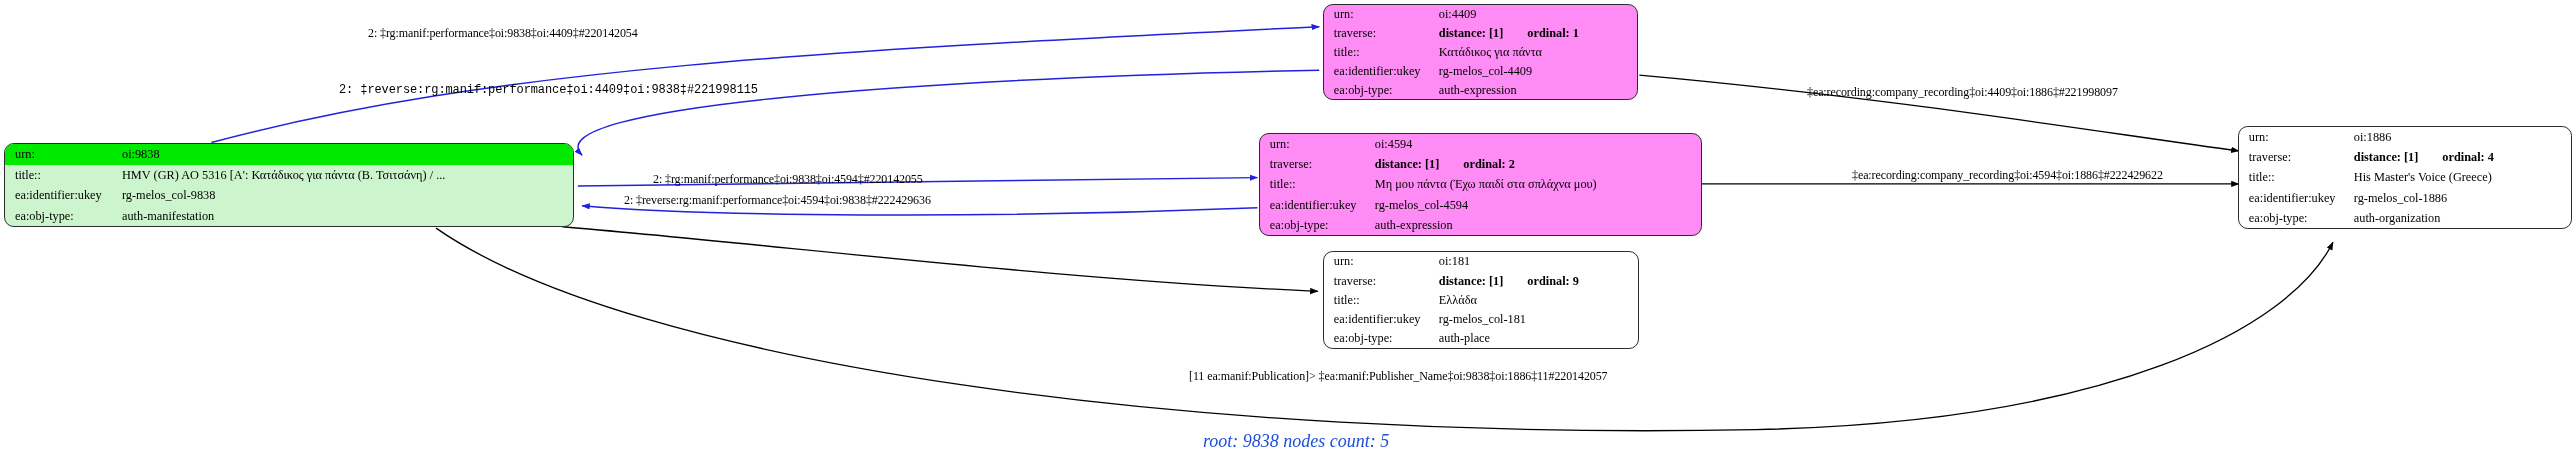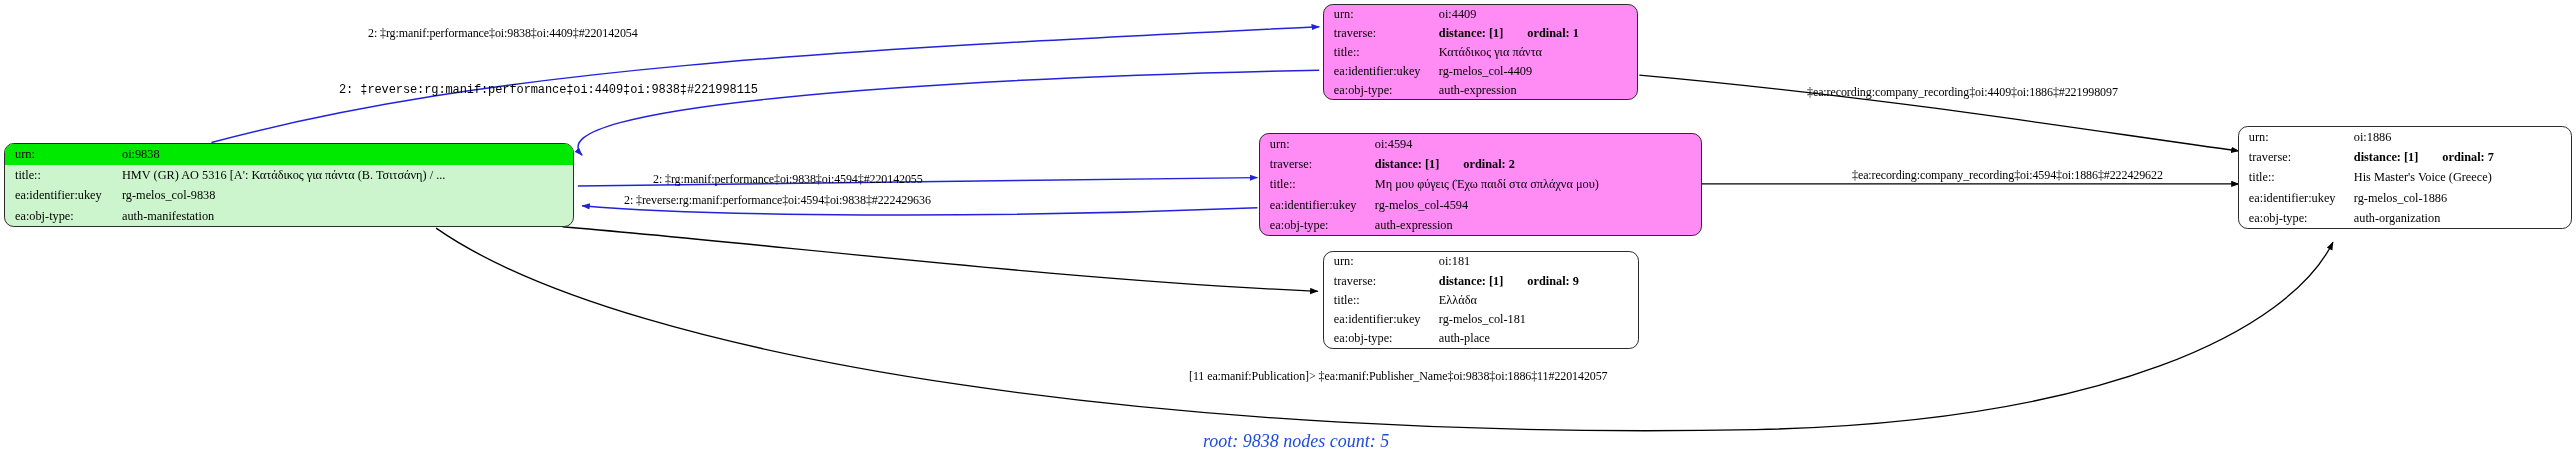--- a/index.html
+++ b/index.html
@@ -128,21 +128,21 @@
         <td class="k">traverse:</td>
         <td class="v">
           <span class="dual">
             <span>distance: [1]</span>
             <span>ordinal: 2</span>
           </span>
         </td>
       </tr>
       <tr>
         <td class="k">title::</td>
-        <td class="v">Μη μου φύγεις (Έχω παιδί στα σπλάχνα μου)</td>
+        <td class="v">Μη μου πάντα (Έχω παιδί στα σπλάχνα μου)</td>
       </tr>
       <tr>
         <td class="k">ea:identifier:ukey</td>
         <td class="v">rg-melos_col-4594</td>
       </tr>
       <tr>
         <td class="k">ea:obj-type:</td>
         <td class="v">auth-expression</td>
       </tr>
     </tbody>
@@ -186,21 +186,21 @@
       <tbody>
           <tr>
         <td class="k">urn:</td>
         <td class="v">oi:1886</td>
       </tr>
       <tr>
         <td class="k">traverse:</td>
         <td class="v">
           <span class="dual">
             <span>distance: [1]</span>
-            <span>ordinal: 7</span>
+            <span>ordinal: 4</span>
           </span>
         </td>
       </tr>
       <tr>
         <td class="k">title::</td>
         <td class="v">His Master's Voice (Greece)</td>
       </tr>
       <tr>
         <td class="k">ea:identifier:ukey</td>
         <td class="v">rg-melos_col-1886</td>

